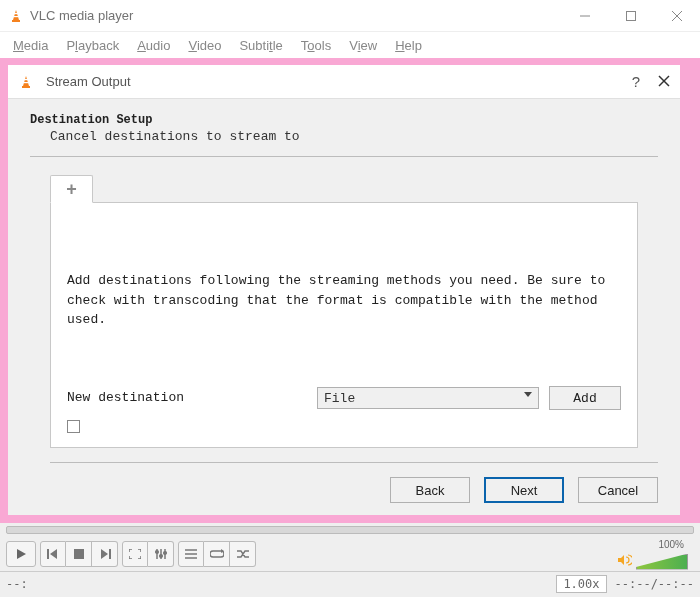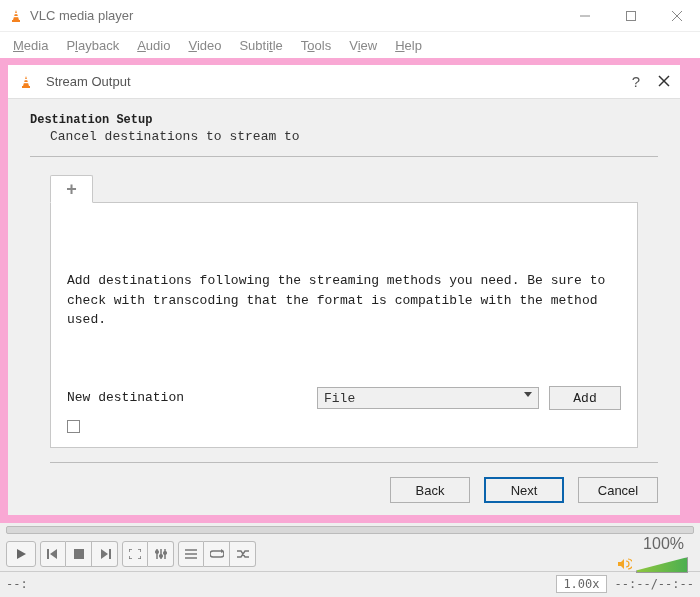--- a/index.html
+++ b/index.html
@@ -188,21 +188,21 @@
   .pbtn.play { width: 30px; }
   .pbtn svg { display: block; }
   .btngroup { display: flex; }
   .btngroup .pbtn { border-radius: 0; }
   .btngroup .pbtn:first-child { border-radius: 3px 0 0 3px; }
   .btngroup .pbtn:last-child { border-radius: 0 3px 3px 0; border-left: none; }
   .btngroup .pbtn + .pbtn { border-left: none; }
   .pbtn.single { border-radius: 3px; }
   .spacer { flex: 1; }
   .vol-area { display: flex; align-items: center; gap: 4px; margin-right: 6px; flex-direction: column; align-items: flex-end; }
-  .vol-pct { font-size: 16px; color: #666; margin-right: 4px; }
+  .vol-pct { font-size: 10px; color: #666; margin-right: 4px; }
   .vol-row { display: flex; align-items: center; gap: 4px; }
   .vol-icon { color: #f5a623; font-size: 13px; }
   .vol-tri {
     width: 52px; height: 16px;
     background: linear-gradient(to right, #8ec63f, #4caf50);
     clip-path: polygon(0 85%, 100% 0, 100% 100%, 0 100%);
     border: 1px solid #999;
   }
   .status {
     height: 24px; border-top: 1px solid #ccc;

